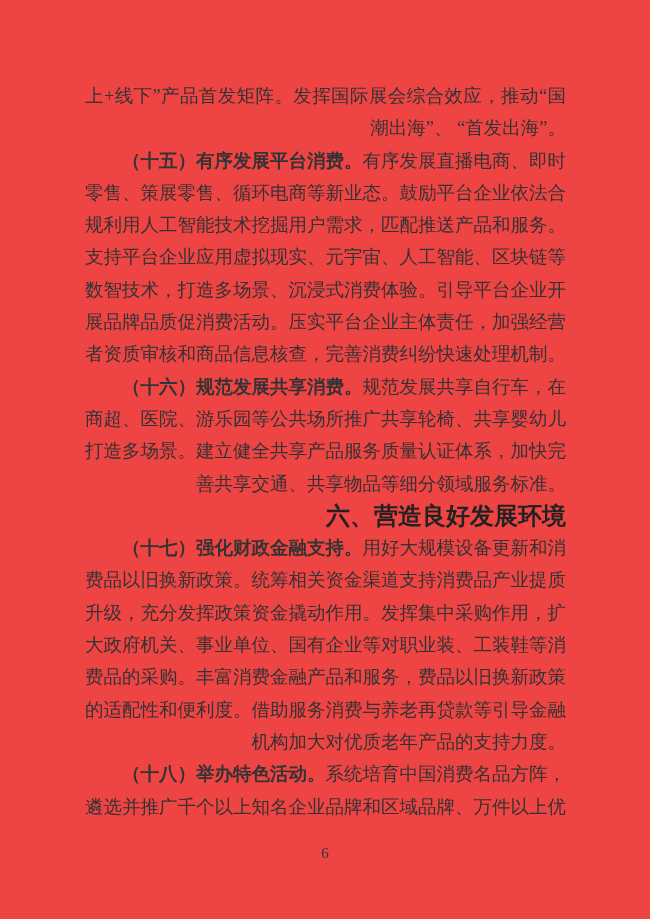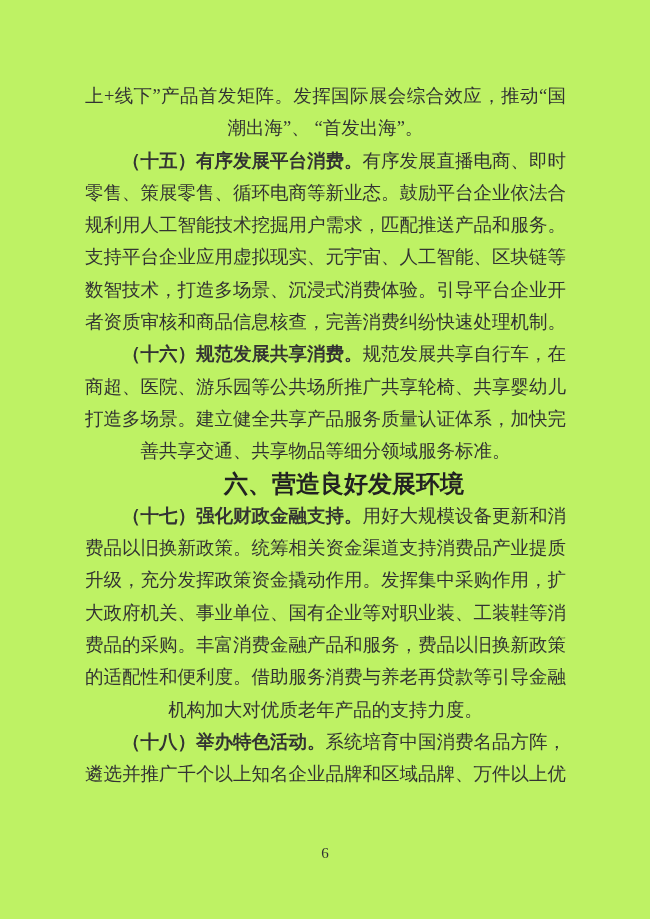--- a/index.html
+++ b/index.html
@@ -4,34 +4,34 @@
 <style>
   html, body { margin: 0; padding: 0; }
   body {
     width: 650px; height: 919px;
     background: #ffffff;
     font-family: "Liberation Serif", "DejaVu Serif", serif;
   }
   .page {
     position: relative;
     width: 650px; height: 919px;
-    background: #bef264;
+    background: #ef4444;
     overflow: hidden;
   }
   .textblock {
     position: absolute;
     left: 85px; top: 80px;
     width: 481px;
   }
   .line {
     height: 32.3px;
     line-height: 32.3px;
     font-size: 18.5px;
     color: #333333;
-    text-align: center;
+    text-align: right;
     white-space: nowrap;
   }
   .line.justify {
     white-space: normal;
     text-align: justify;
     text-align-last: justify;
   }
   .line.indent { padding-left: 37px; }
   .line .bold { font-weight: bold; }
   .line.heading {
@@ -55,20 +55,21 @@
 
 <div class="page">
   <div class="textblock" id="textblock">
       <div class="line justify"><span>上+线下”产品首发矩阵。发挥国际展会综合效应，推动“国</span></div>
       <div class="line"><span>潮出海”、 “首发出海”。</span></div>
       <div class="line justify indent"><span class="bold">（十五）有序发展平台消费。</span><span>有序发展直播电商、即时</span></div>
       <div class="line justify"><span>零售、策展零售、循环电商等新业态。鼓励平台企业依法合</span></div>
       <div class="line justify"><span>规利用人工智能技术挖掘用户需求，匹配推送产品和服务。</span></div>
       <div class="line justify"><span>支持平台企业应用虚拟现实、元宇宙、人工智能、区块链等</span></div>
       <div class="line justify"><span>数智技术，打造多场景、沉浸式消费体验。引导平台企业开</span></div>
+      <div class="line justify"><span>展品牌品质促消费活动。压实平台企业主体责任，加强经营</span></div>
       <div class="line"><span>者资质审核和商品信息核查，完善消费纠纷快速处理机制。</span></div>
       <div class="line justify indent"><span class="bold">（十六）规范发展共享消费。</span><span>规范发展共享自行车，在</span></div>
       <div class="line justify"><span>商超、医院、游乐园等公共场所推广共享轮椅、共享婴幼儿</span></div>
       <div class="line justify"><span>打造多场景。建立健全共享产品服务质量认证体系，加快完</span></div>
       <div class="line"><span>善共享交通、共享物品等细分领域服务标准。</span></div>
       <div class="line indent heading"><span class="bold">六、营造良好发展环境</span></div>
       <div class="line justify indent"><span class="bold">（十七）强化财政金融支持。</span><span>用好大规模设备更新和消</span></div>
       <div class="line justify"><span>费品以旧换新政策。统筹相关资金渠道支持消费品产业提质</span></div>
       <div class="line justify"><span>升级，充分发挥政策资金撬动作用。发挥集中采购作用，扩</span></div>
       <div class="line justify"><span>大政府机关、事业单位、国有企业等对职业装、工装鞋等消</span></div>

